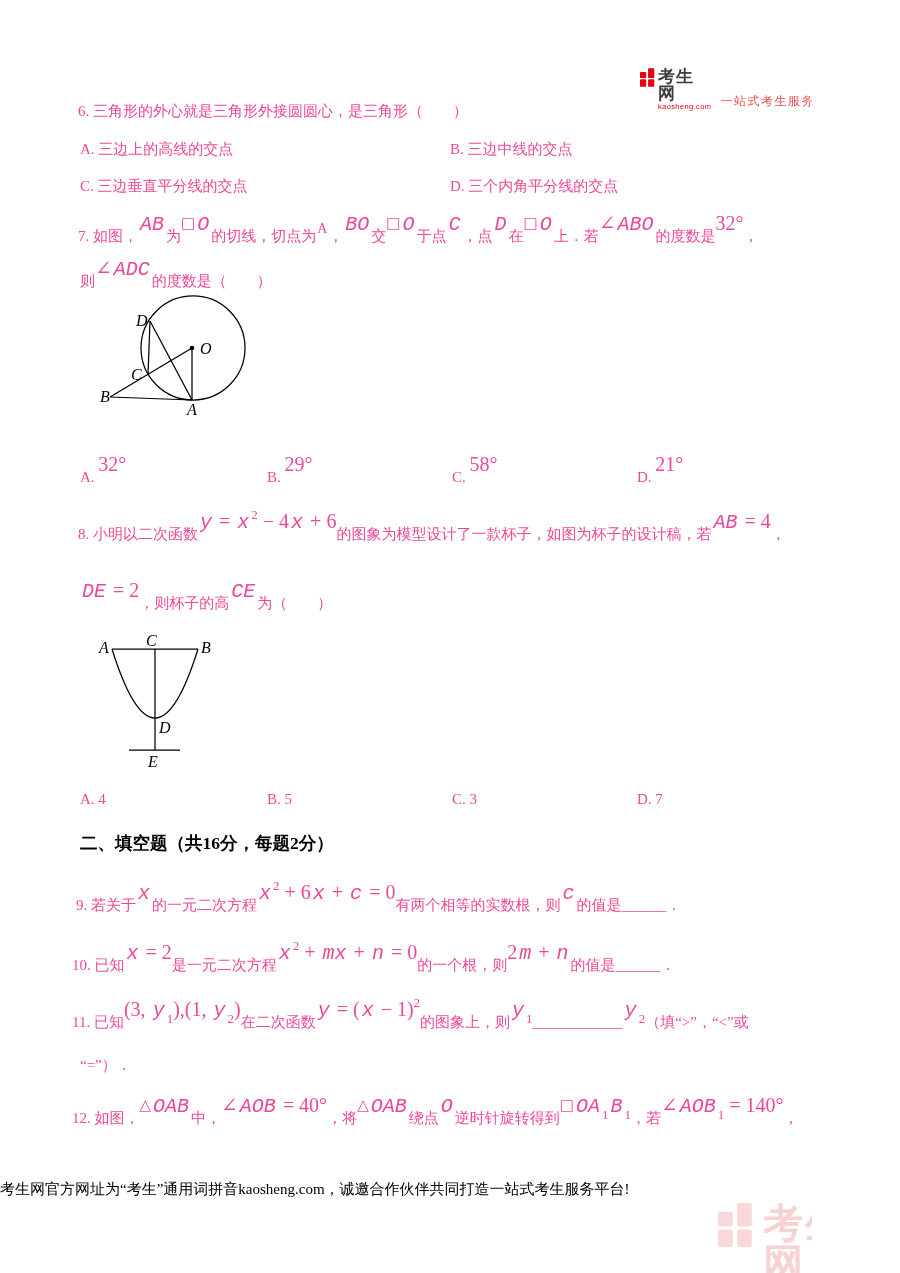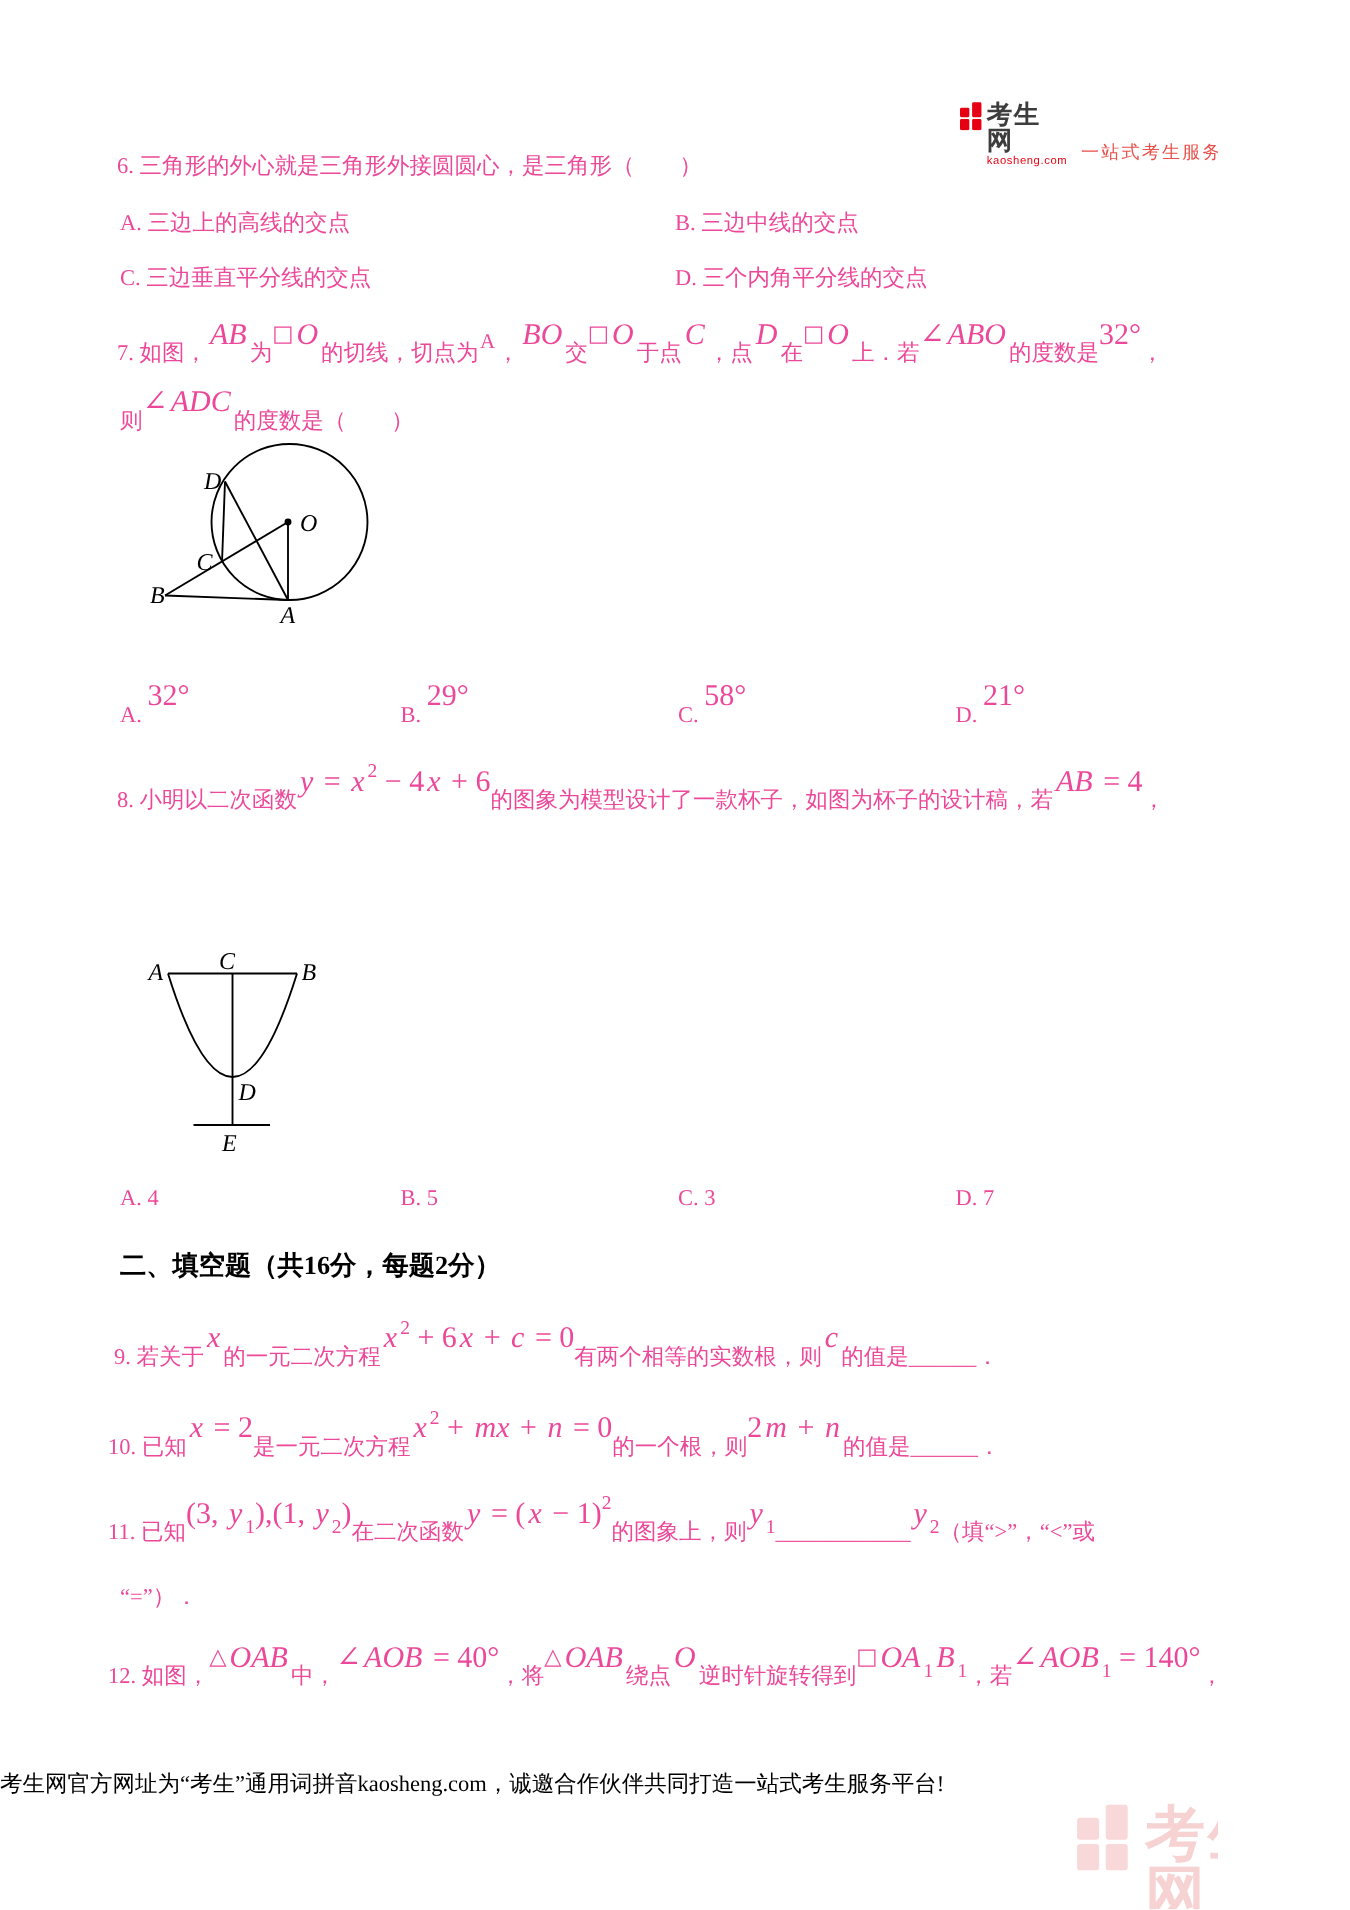--- a/index.html
+++ b/index.html
@@ -1,20 +1,20 @@
 <!DOCTYPE html>
 <html><head>
 <meta charset="utf-8">
 <style>
   html,body{margin:0;padding:0;background:#fff;}
   .page{position:relative;width:812px;height:1273px;background:#ffffff;overflow:hidden;
         font-family:"Liberation Serif","DejaVu Serif",serif;color:#000;}
   .line{position:absolute;white-space:nowrap;font-size:15px;line-height:1.25;color:#ec4899;}
   .seg-t{font-size:15px;}
-  .seg-m{font-style:italic;font-size:20px;position:relative;top:-11px;margin:0 2px;}
+  .seg-m{font-style:italic;font-size:20px;position:relative;top:-11px;margin:0 2px;font-family:Liberation Mono, monospace;}
   .seg-mn{font-size:20px;position:relative;top:-11px;font-family:"Liberation Serif","DejaVu Serif","DejaVu Sans",serif;}
   .seg-ms{font-size:13px;position:relative;top:-20px;}
   .seg-mb{font-size:13px;position:relative;top:-4px;}
   .seg-sp{font-size:14px;position:relative;top:-8px;margin:0 1px;}
   .seg-box{font-size:15px;position:relative;top:-13px;font-family:"DejaVu Sans","Liberation Sans",sans-serif;}
   .section-title{position:absolute;font-weight:bold;font-size:17.5px;white-space:nowrap;}
   .figure{position:absolute;}
   .figure line,.figure path,.figure circle.outline{stroke:#000;stroke-width:1.25;fill:none;}
   .figure text{font-family:"Liberation Serif","DejaVu Serif",serif;font-style:italic;font-size:16px;fill:#000;}
   .header{position:absolute;left:640px;top:68px;display:flex;align-items:flex-end;}
@@ -73,20 +73,21 @@
     <text x="87" y="122">A</text>
     <text x="100" y="61">O</text>
   </svg>
 
   <div class="line" style="left:80px;top:463px"><span class="seg-t">A. </span><span class="seg-mn">32°</span></div>
   <div class="line" style="left:267px;top:463px"><span class="seg-t">B. </span><span class="seg-mn">29°</span></div>
   <div class="line" style="left:452px;top:463px"><span class="seg-t">C. </span><span class="seg-mn">58°</span></div>
   <div class="line" style="left:637px;top:463px"><span class="seg-t">D. </span><span class="seg-mn">21°</span></div>
 
   <div class="line" style="left:78px;top:520px"><span class="seg-t">8. 小明以二次函数</span><span class="seg-m">y</span><span class="seg-mn"> = </span><span class="seg-m">x</span><span class="seg-ms">2</span><span class="seg-mn"> − 4</span><span class="seg-m">x</span><span class="seg-mn"> + 6</span><span class="seg-t">的图象为模型设计了一款杯子，如图为杯子的设计稿，若</span><span class="seg-m">AB</span><span class="seg-mn"> = 4</span><span class="seg-t">，</span></div>
+  <div class="line" style="left:80px;top:589px"><span class="seg-m">DE</span><span class="seg-mn"> = 2</span><span class="seg-t">，则杯子的高</span><span class="seg-m">CE</span><span class="seg-t">为（　　）</span></div>
 
   <svg class="figure" style="left:95px;top:633px" width="135" height="140" viewBox="0 0 135 140">
     <line x1="17" y1="16" x2="103" y2="16"></line>
     <line x1="60" y1="16" x2="60" y2="117"></line>
     <path d="M 17,16 Q 60,154 103,16"></path>
     <line x1="34" y1="117" x2="85" y2="117"></line>
     <text x="4" y="20">A</text>
     <text x="51" y="13">C</text>
     <text x="106" y="20">B</text>
     <text x="64" y="100">D</text>

